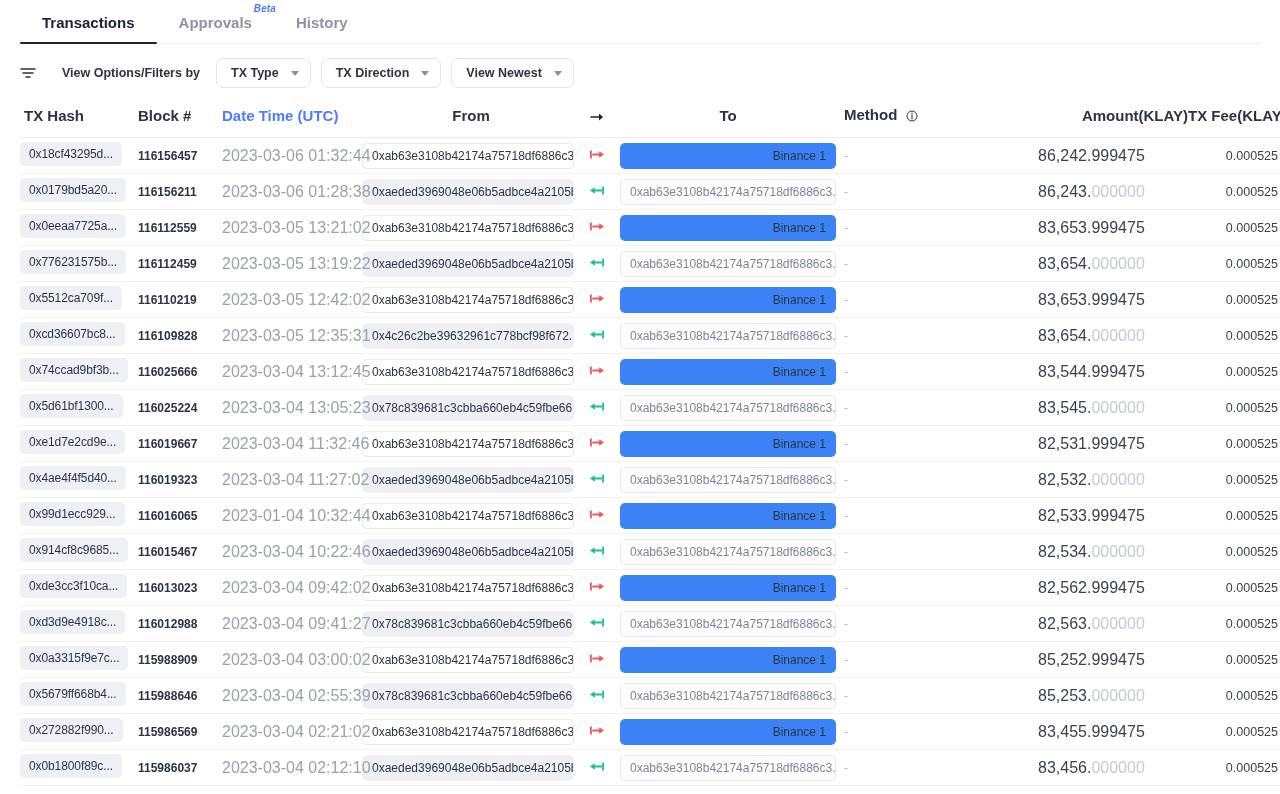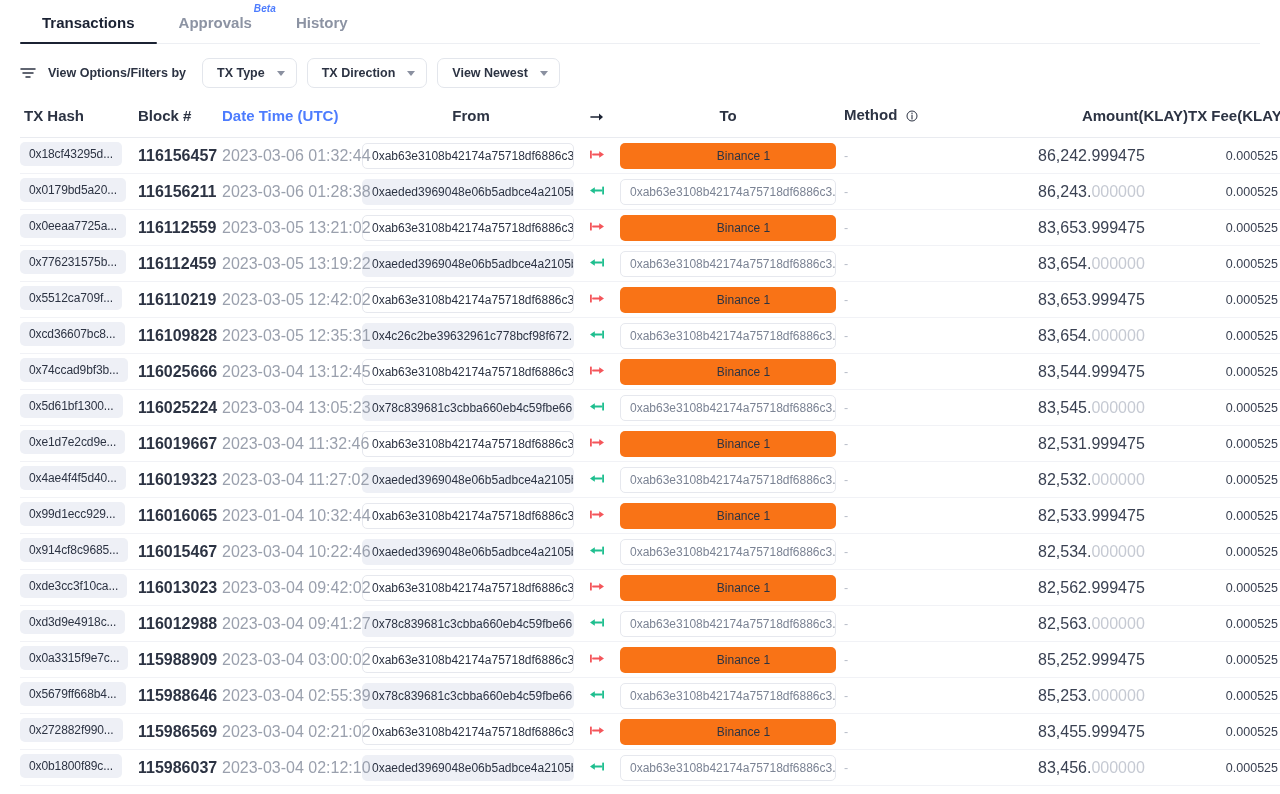--- a/index.html
+++ b/index.html
@@ -51,21 +51,21 @@
 
   
   .filterbar {
     display: flex; align-items: center;
     padding: 14px 20px 12px 20px;
     gap: 10px;
   }
   .filter-icon { width: 16px; height: 14px; display: block; flex: none; }
   .filter-label {
     font-size: 12.5px; font-weight: 700; color: #2c3343;
-    margin-right: 6px; margin-left: 2px; white-space: nowrap;
+    margin-right: 6px; margin-left: 16px; white-space: nowrap;
   }
   .chip {
     display: inline-flex; align-items: center; gap: 12px;
     height: 30px; padding: 0 11px 0 14px;
     border: 1px solid #e3e6ec; border-radius: 7px;
     background: #fff;
     font-size: 12.5px; font-weight: 700; color: #2c3343;
     cursor: pointer; white-space: nowrap;
   }
   .caret {
@@ -112,38 +112,38 @@
     background: #eef0f6;
     border-radius: 5px;
     padding: 5px 9px;
     font-size: 12px;
     color: #2c3343;
     letter-spacing: -0.1px;
     cursor: pointer;
     max-width: 100%;
     overflow: hidden;
   }
-  .cell-block { font-size: 16px; font-weight: 700; color: #2c3343; }
+  .cell-block { font-size: 12px; font-weight: 700; color: #2c3343; }
   .cell-date  { font-size: 16px; color: #9aa0ad; white-space: nowrap; }
 
   .addr-box {
     display: block;
     border-radius: 5px;
     padding: 5px 9px;
     font-size: 12px;
     color: #2c3343;
     white-space: nowrap;
     overflow: hidden;
     text-overflow: clip;
     cursor: pointer;
     text-align: center;
   }
   .addr-box.outline { border: 1px solid #e6e8ee; background: #ffffff; text-align: left; }
   .addr-box.filled  { border: 1px solid transparent; background: #eef0f6; text-align: left; }
-  .addr-box.filled-c{ border: 1px solid transparent; background: #f97316; text-align: center; padding-left: 40px; }
+  .addr-box.filled-c{ border: 1px solid transparent; background: #3b82f6; text-align: right; padding-left: 40px; }
   .addr-box.outline-c{ border: 1px solid #e6e8ee; background: #ffffff; text-align: center; }
   .addr-box.muted { color: #7b8394; }
 
   .cell-from { padding-right: 6px; }
   .cell-to   { padding-left: 6px; padding-right: 6px; }
   .cell-dir  { text-align: center; }
   .dir-icon  { display: inline-block; vertical-align: middle; }
 
   .cell-method { color: #b9bec9; font-size: 12.5px; padding-left: 2px; }
   .cell-amount {

